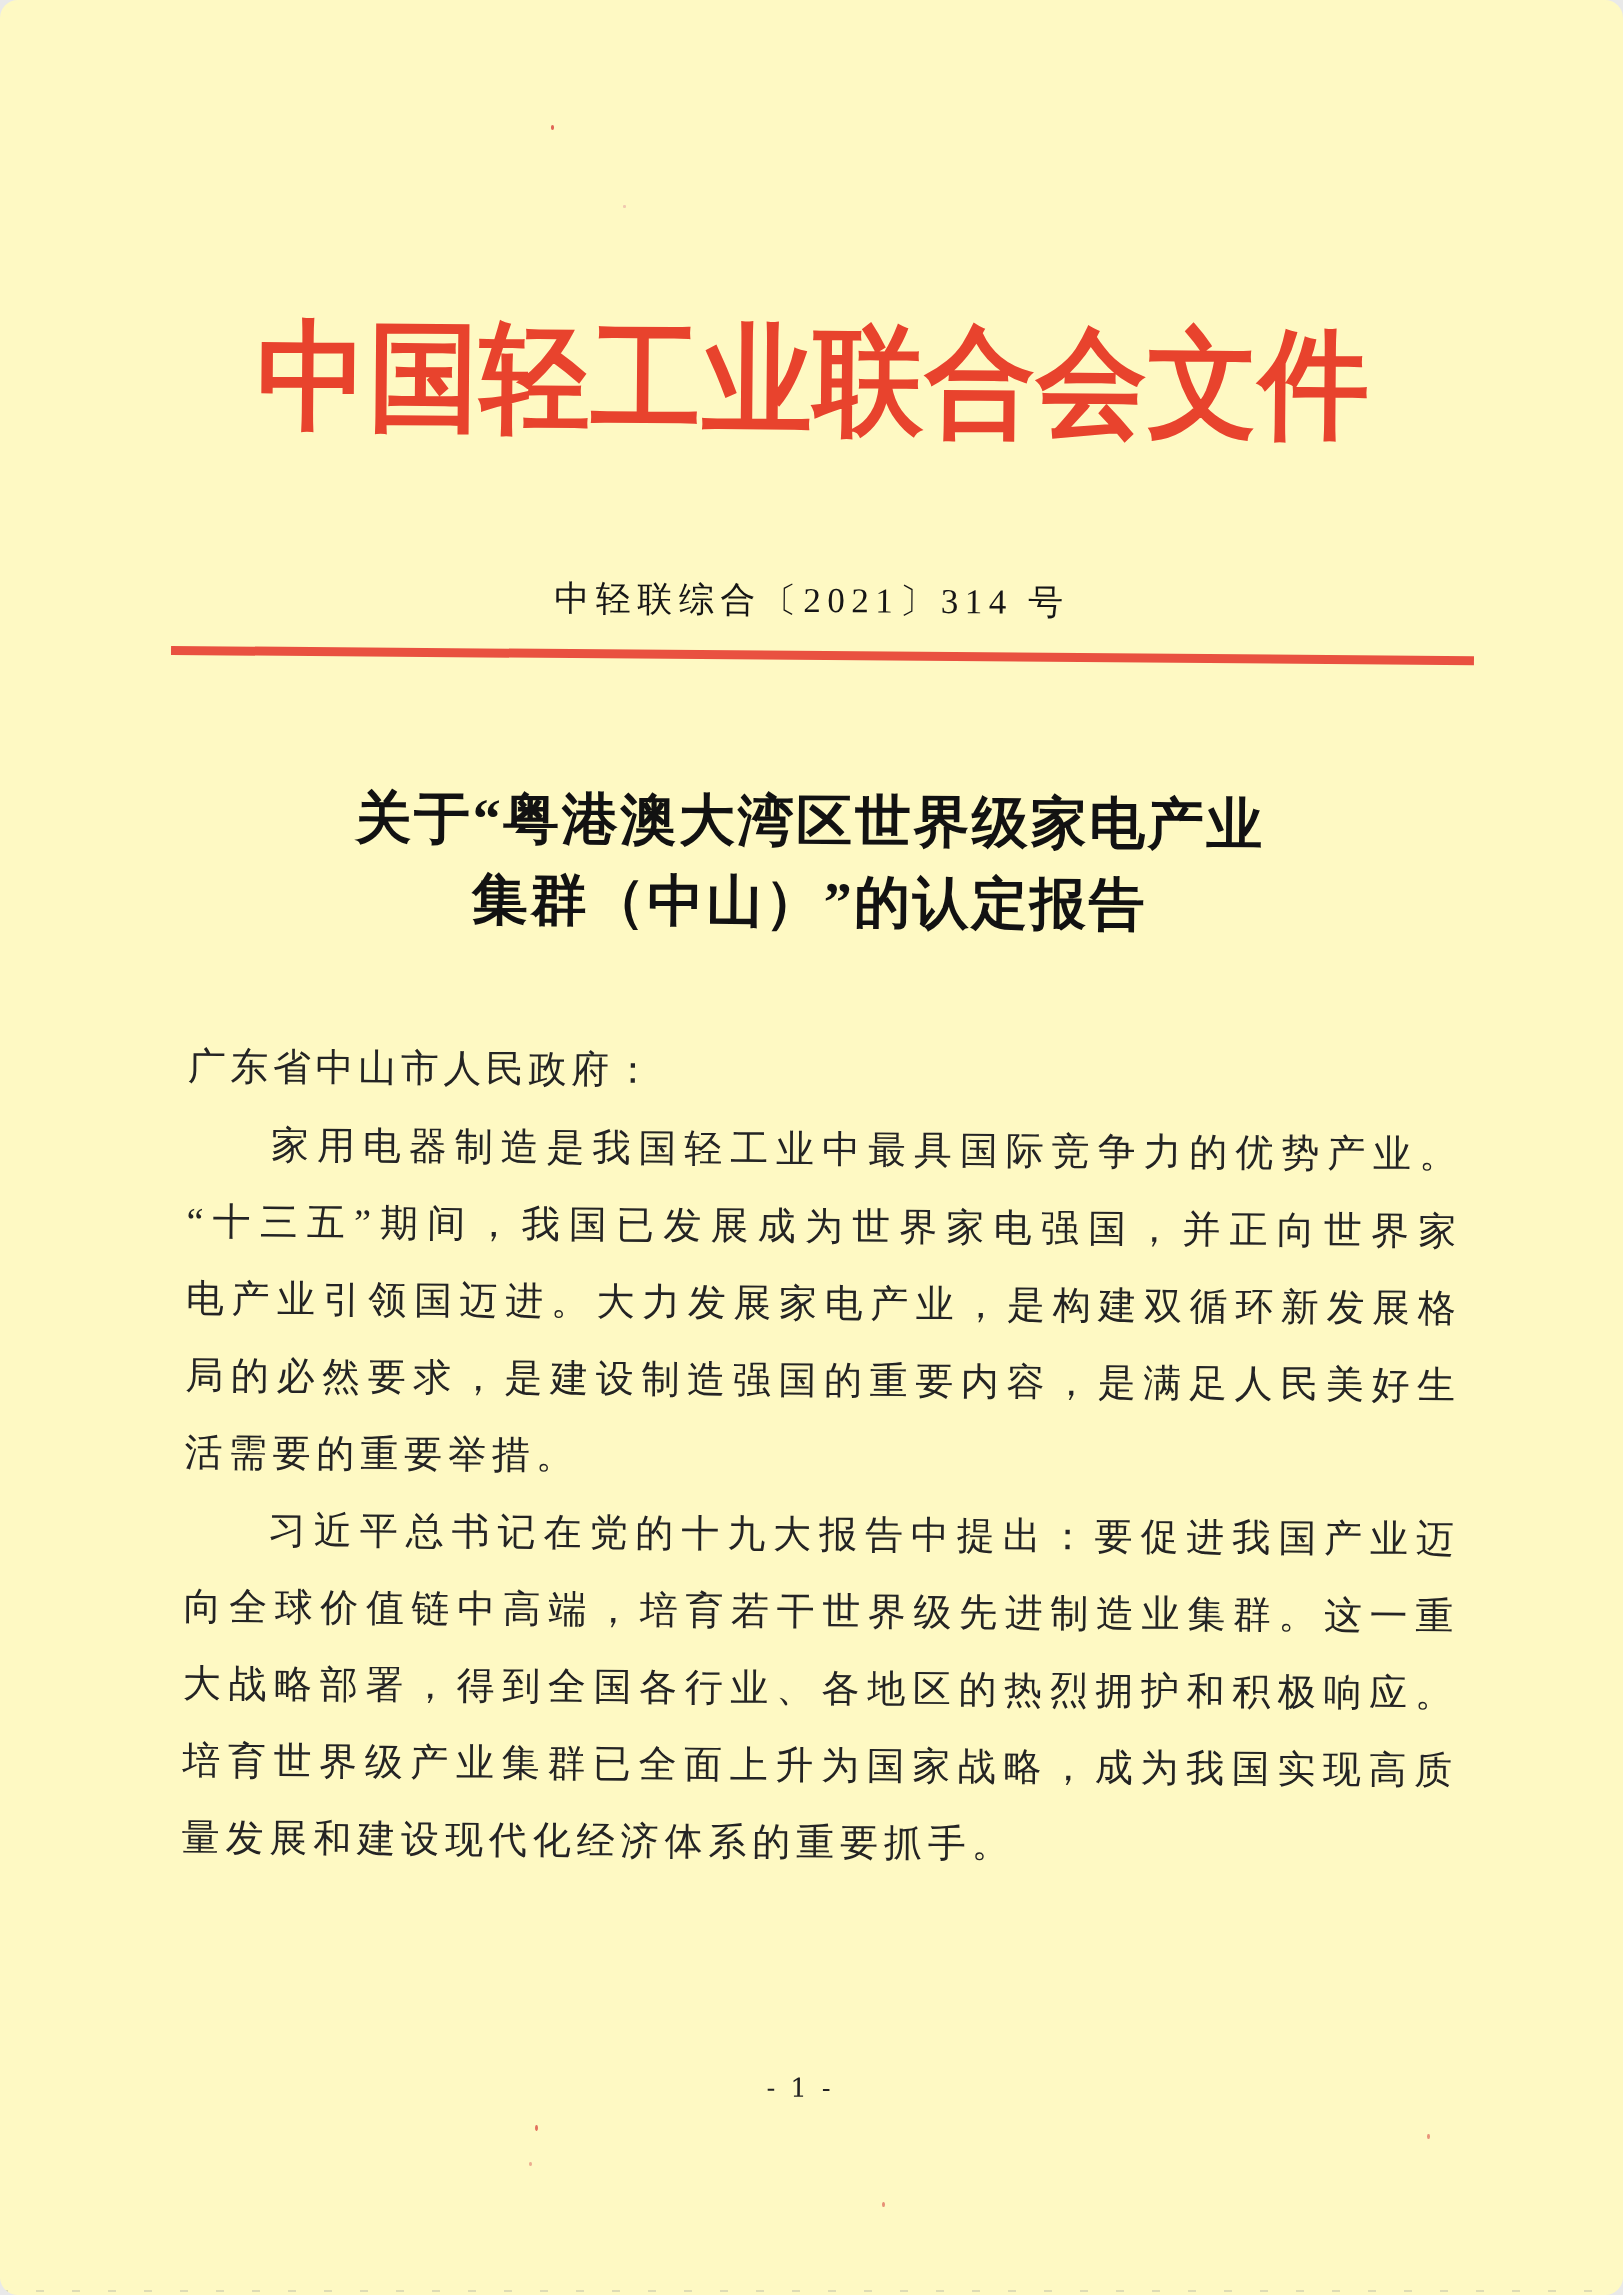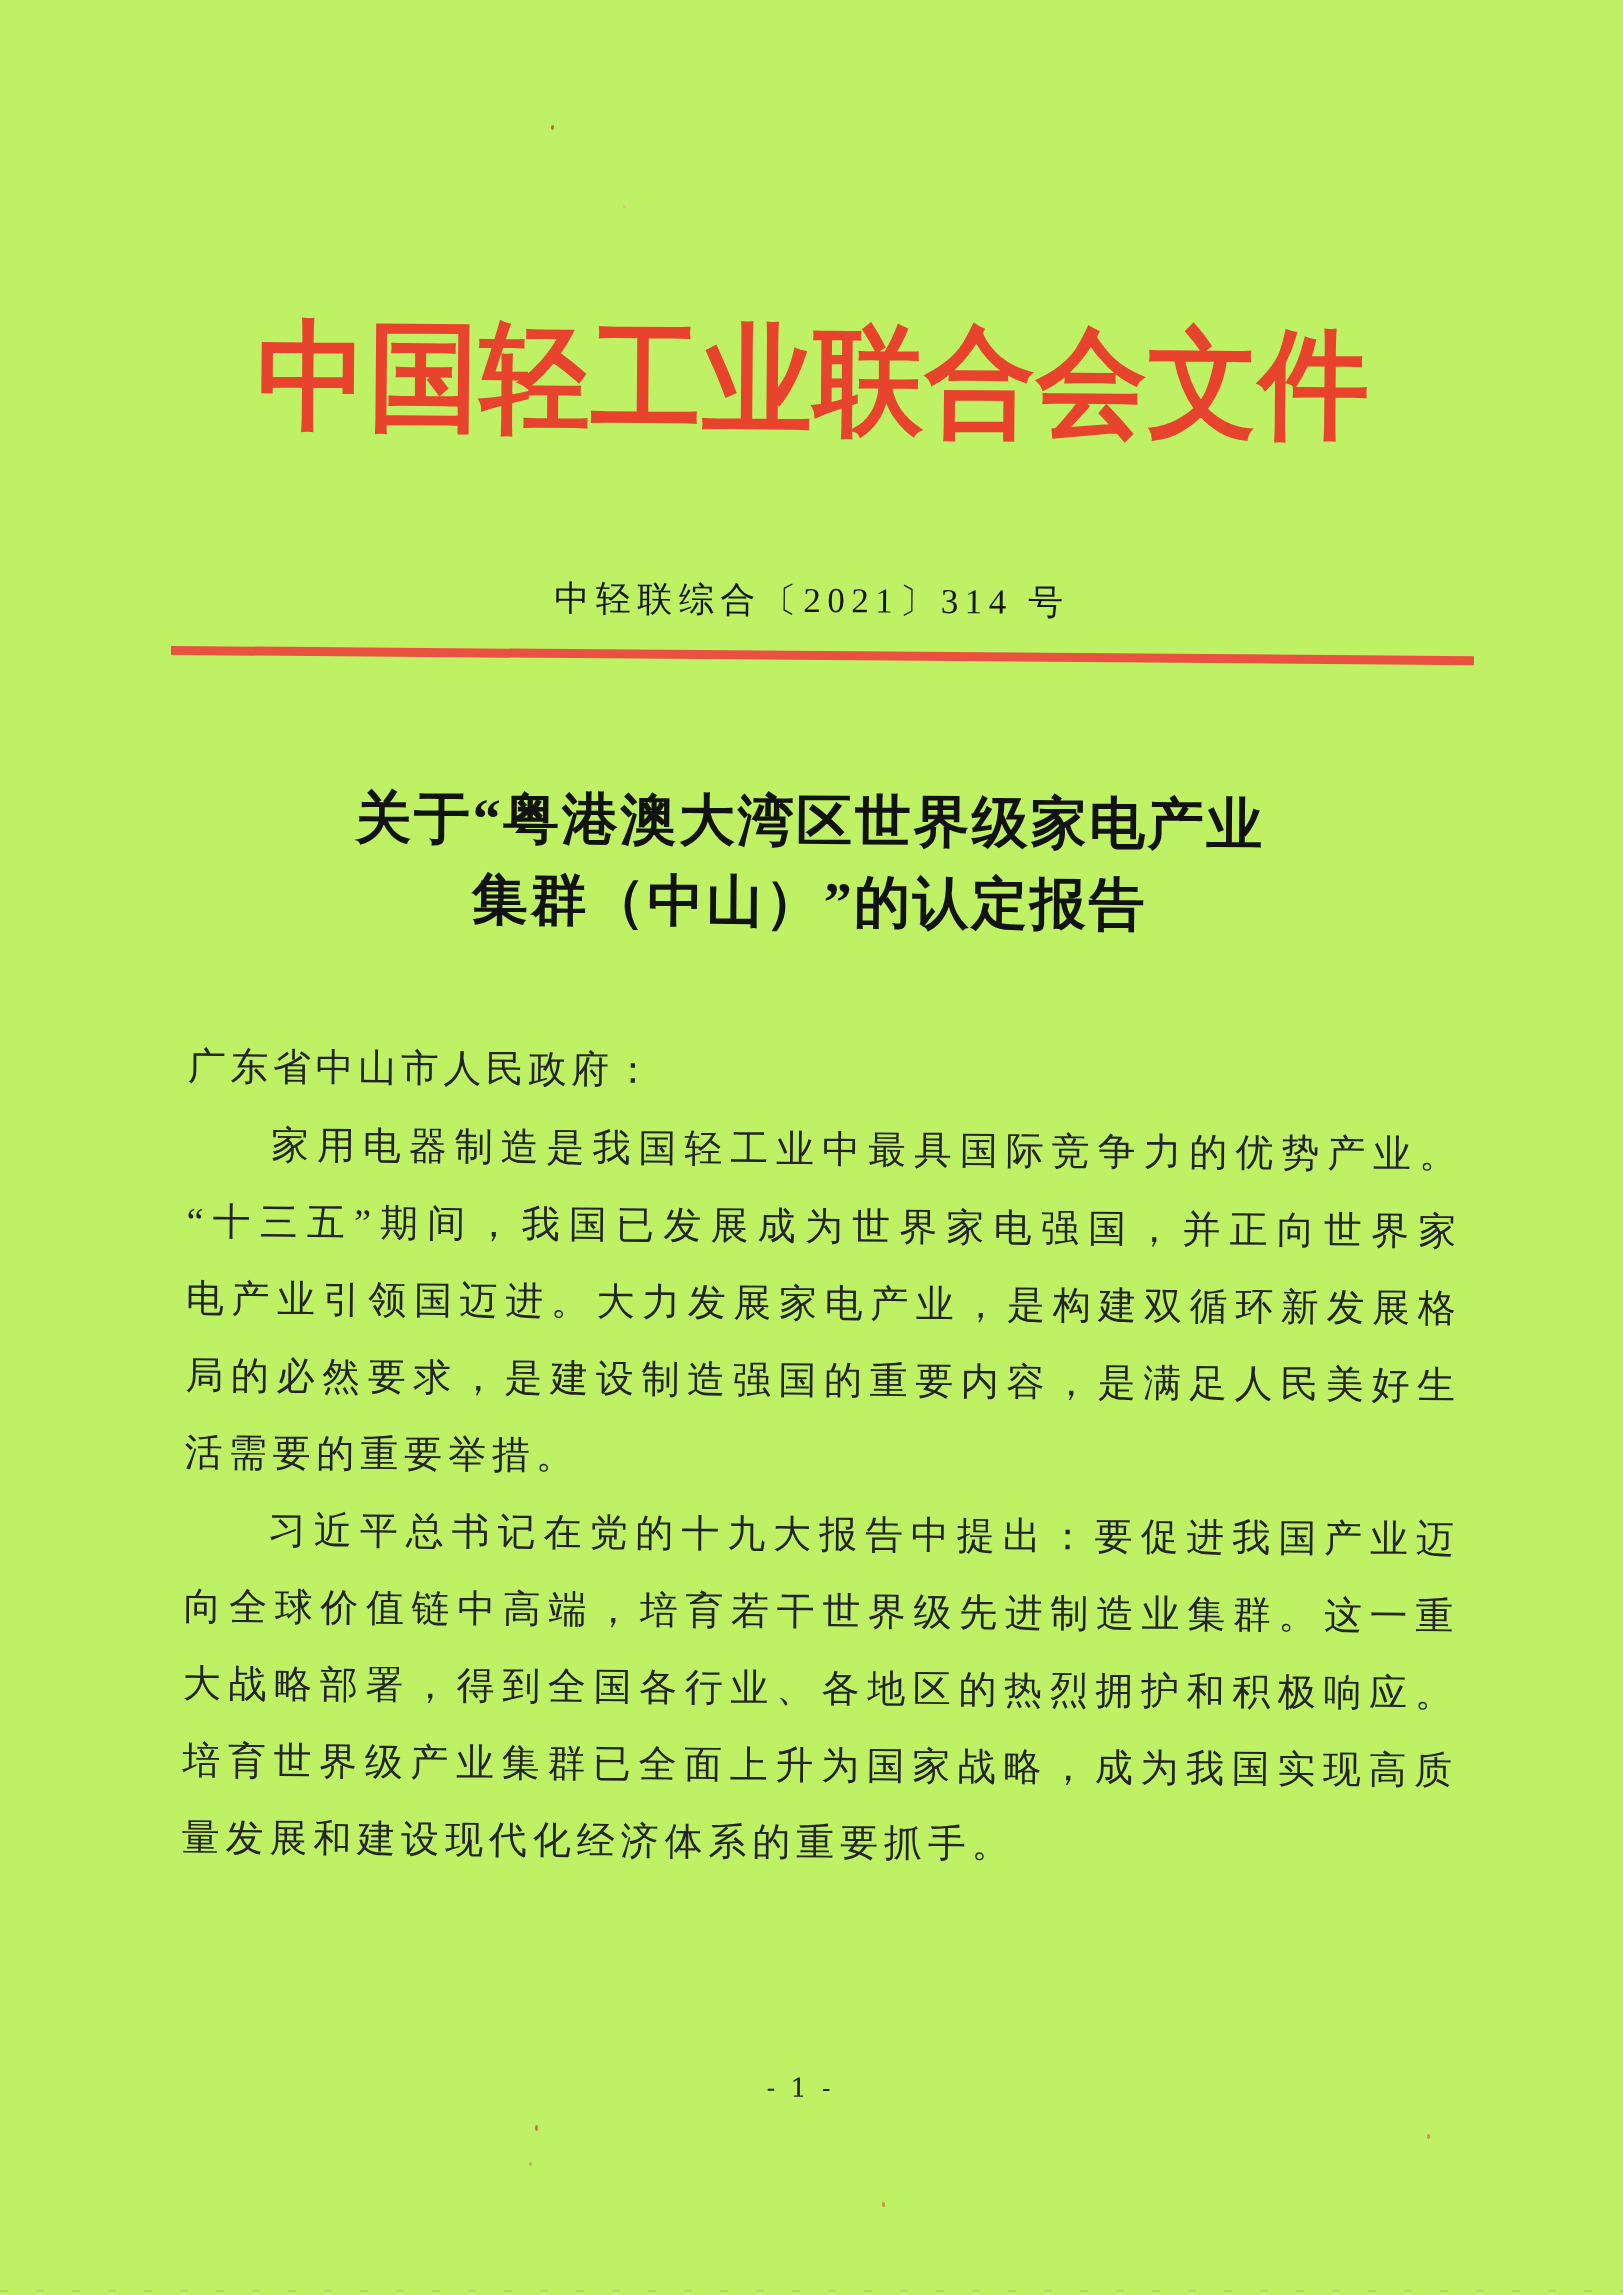--- a/index.html
+++ b/index.html
@@ -1,20 +1,21 @@
 <!DOCTYPE html>
 <html style="font-size:10.5px"><head>
 <meta charset="utf-8">
 <style>
   html,body { margin:0; padding:0; background:#e9e9e9; }
   .page {
     position:relative; width:1623px; height:2295px;
-    background:#bef264; overflow:hidden;
+    background:#fef9c3; overflow:hidden;
     font-family:"Liberation Serif","DejaVu Serif",serif;
     color:#1e1e1e;
+    border-radius:18px;
   }
   .content { position:absolute; left:0; top:0; width:1623px; height:2295px;
     transform:rotate(0.45deg); transform-origin:812px 655px; }
 
   .org-title {
     position:absolute; top:322px; left:0; width:100%;
     text-align:center; font-size:110px; line-height:110px;
     font-weight:bold; letter-spacing:1.3px;
     transform:scaleY(1.08); transform-origin:center top;
   }

